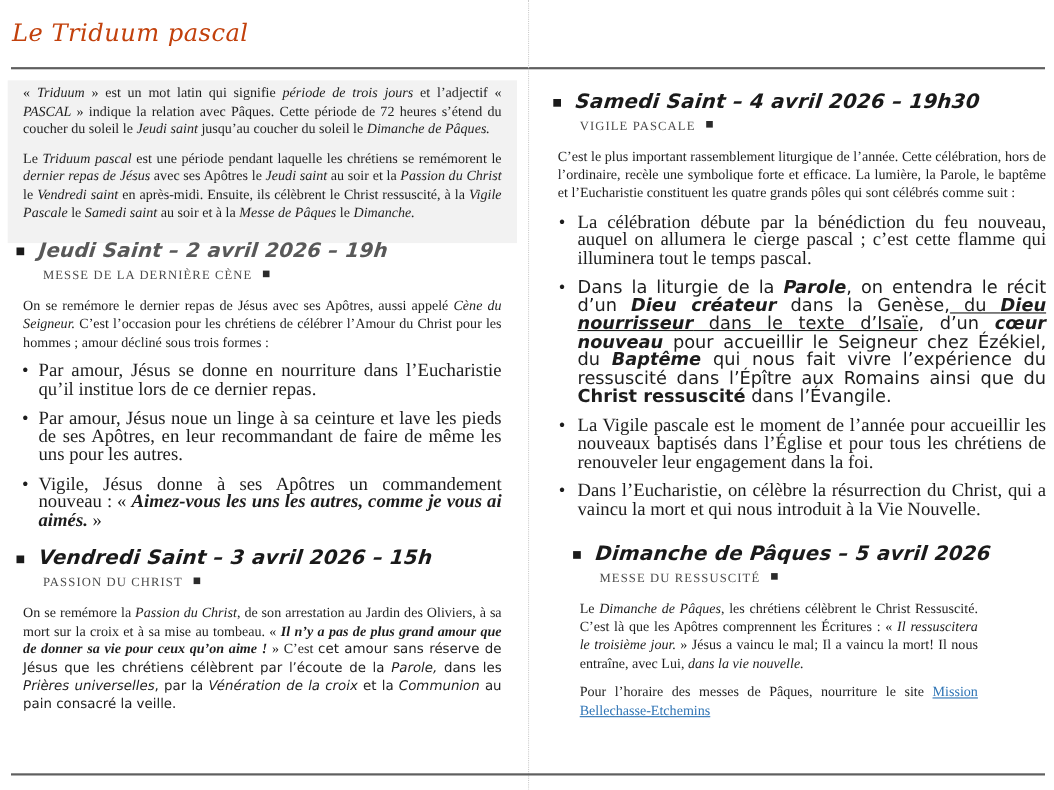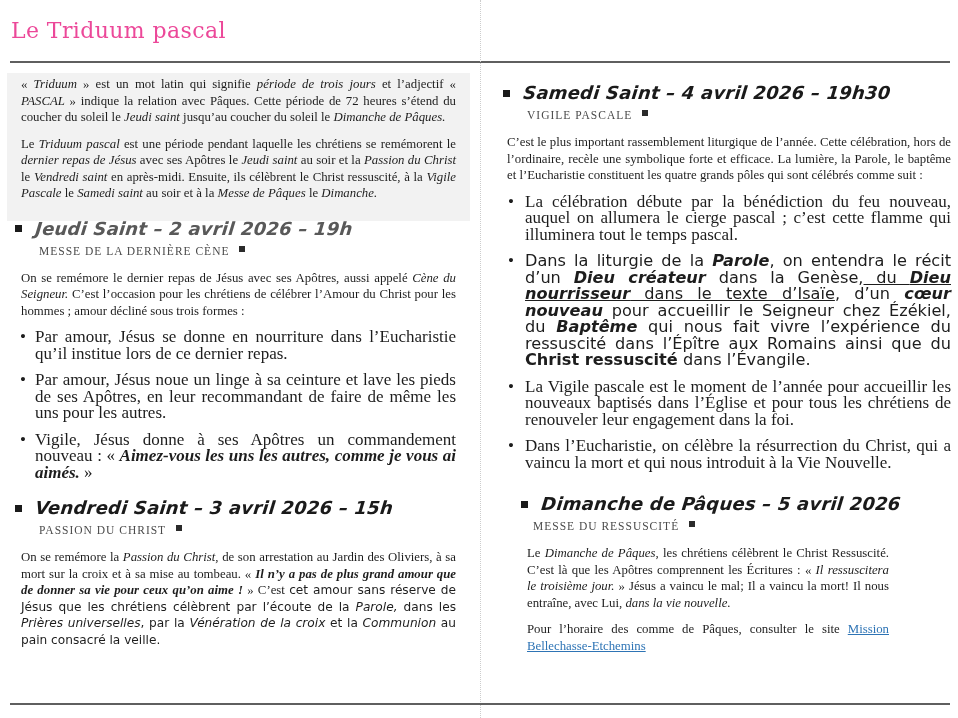--- a/index.html
+++ b/index.html
@@ -3,21 +3,21 @@
 <meta charset="utf-8">
 <style>
   html,body{margin:0;padding:0;background:#ffffff;}
   .page{
     position:relative;width:958px;height:718px;background:#ffffff;overflow:hidden;
     font-family:"Liberation Serif","DejaVu Serif",serif;color:#1d1d1d;
   }
   
   .doc-title{
     position:absolute;left:11px;top:18px;font-family:"DejaVu Serif","Liberation Serif",serif;
-    font-size:22px;font-weight:400;color:#ec4899;letter-spacing:.4px;
+    font-size:22px;font-weight:400;color:#c2410c;letter-spacing:.4px;font-style:italic;
   }
   .rule-top{position:absolute;left:10px;right:8px;top:61px;height:2px;background:#5f5f5f;}
   .rule-bottom{position:absolute;left:10px;right:8px;top:703px;height:2px;background:#5f5f5f;}
   .col-divider{position:absolute;left:480px;top:0;height:718px;width:0;border-left:1px dotted #cdcdcd;}
 
   .col-left{position:absolute;left:11px;top:76px;width:445px;}
   .col-right{position:absolute;left:499px;top:80px;width:452px;}
 
   p.body{font-size:12.8px;line-height:16.5px;text-align:justify;margin:0 0 10px 10px;}
   .col-right > p.body{margin-left:8px;}
@@ -47,21 +47,21 @@
   ul.blist li{
     position:relative;margin:0 0 10px 0;font-size:17px;line-height:16.5px;text-align:justify;
   }
   ul.blist li::before{content:"\2022";position:absolute;left:-15px;top:0;color:#1d1d1d;}
   .col-right ul.blist{padding-left:26px;}
   .col-right ul.blist li::before{left:-17px;}
   li.ragged{text-align:left;}
 
   
   .indent{margin-left:18px;margin-top:20px;}
-  .indent .sub-head{margin-left:16px;text-align:center;}
+  .indent .sub-head{margin-left:28px;text-align:center;}
   .narrow{width:362px;text-align:left;}
 
   
   .i{font-style:italic;}
   .b{font-weight:700;}
   .u{text-decoration:underline;}
   .sans{font-family:"DejaVu Sans","Liberation Sans",sans-serif;font-size:.95em;}
   a.link{color:#2e74b5;text-decoration:underline;cursor:pointer;}
 </style>
 </head>
@@ -129,17 +129,17 @@
     <div class="indent">
       <div class="sec-head">
         <span class="sq"></span>
         <span class="script">Dimanche de Pâques – 5 avril 2026</span>
       </div>
       <div class="sub-head">
         <span>MESSE DU RESSUSCITÉ</span>
         <span class="sq2"></span>
       </div>
       <p class="body narrow"><span class="">Le </span><span class="i">Dimanche de Pâques</span><span class="">, les chrétiens célèbrent le Christ Ressuscité. C’est là que les Apôtres comprennent les Écritures : « </span><span class="i">Il ressuscitera le troisième jour.</span><span class=""> » Jésus a vaincu le mal; Il a vaincu la mort! Il nous entraîne, avec Lui, </span><span class="i">dans la vie nouvelle.</span></p>
-      <p class="body narrow"><span class="">Pour l’horaire des comme de Pâques, consulter le site </span><a class="link" href="#">Mission Bellechasse-Etchemins</a></p>
+      <p class="body narrow"><span class="">Pour l’horaire des messes de Pâques, nourriture le site </span><a class="link" href="#">Mission Bellechasse-Etchemins</a></p>
     </div>
   </div>
 
 </div>
 
 </body></html>

